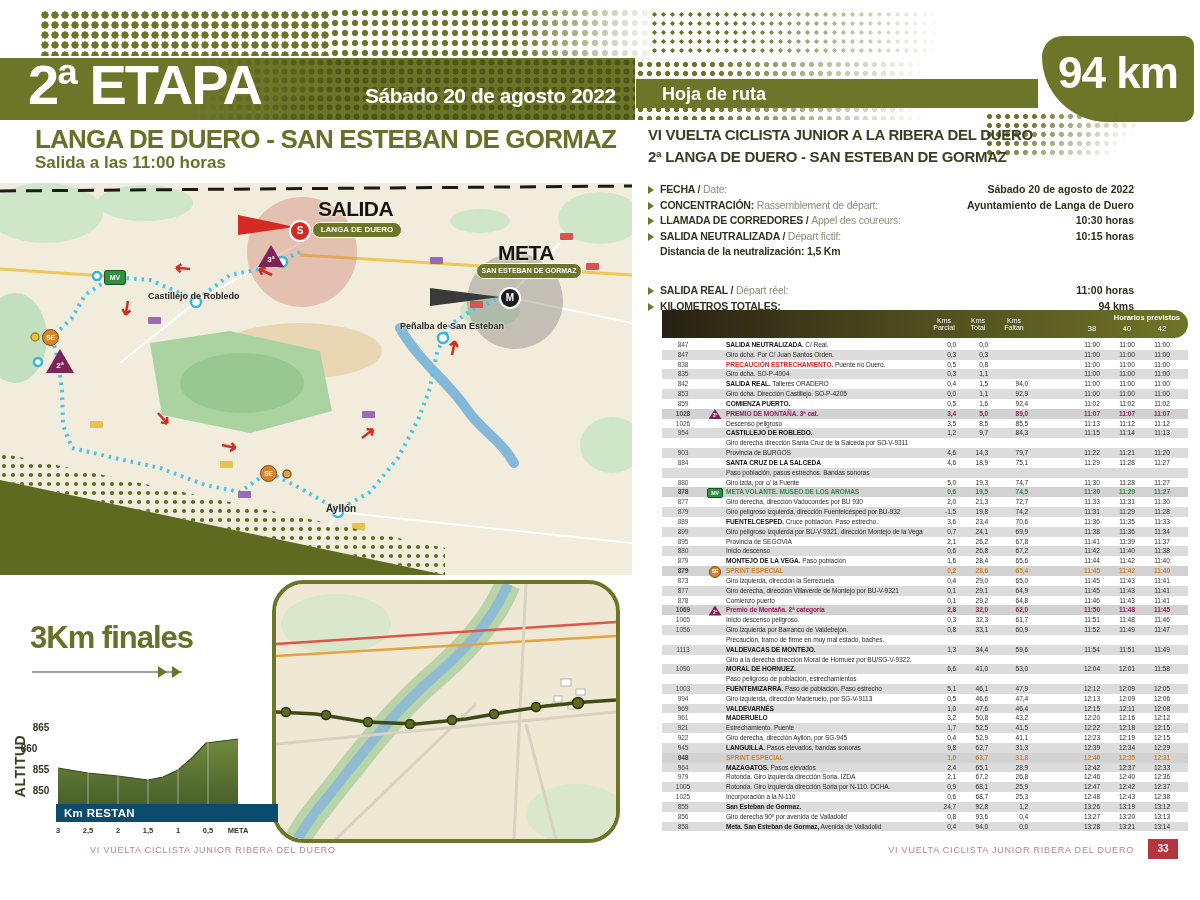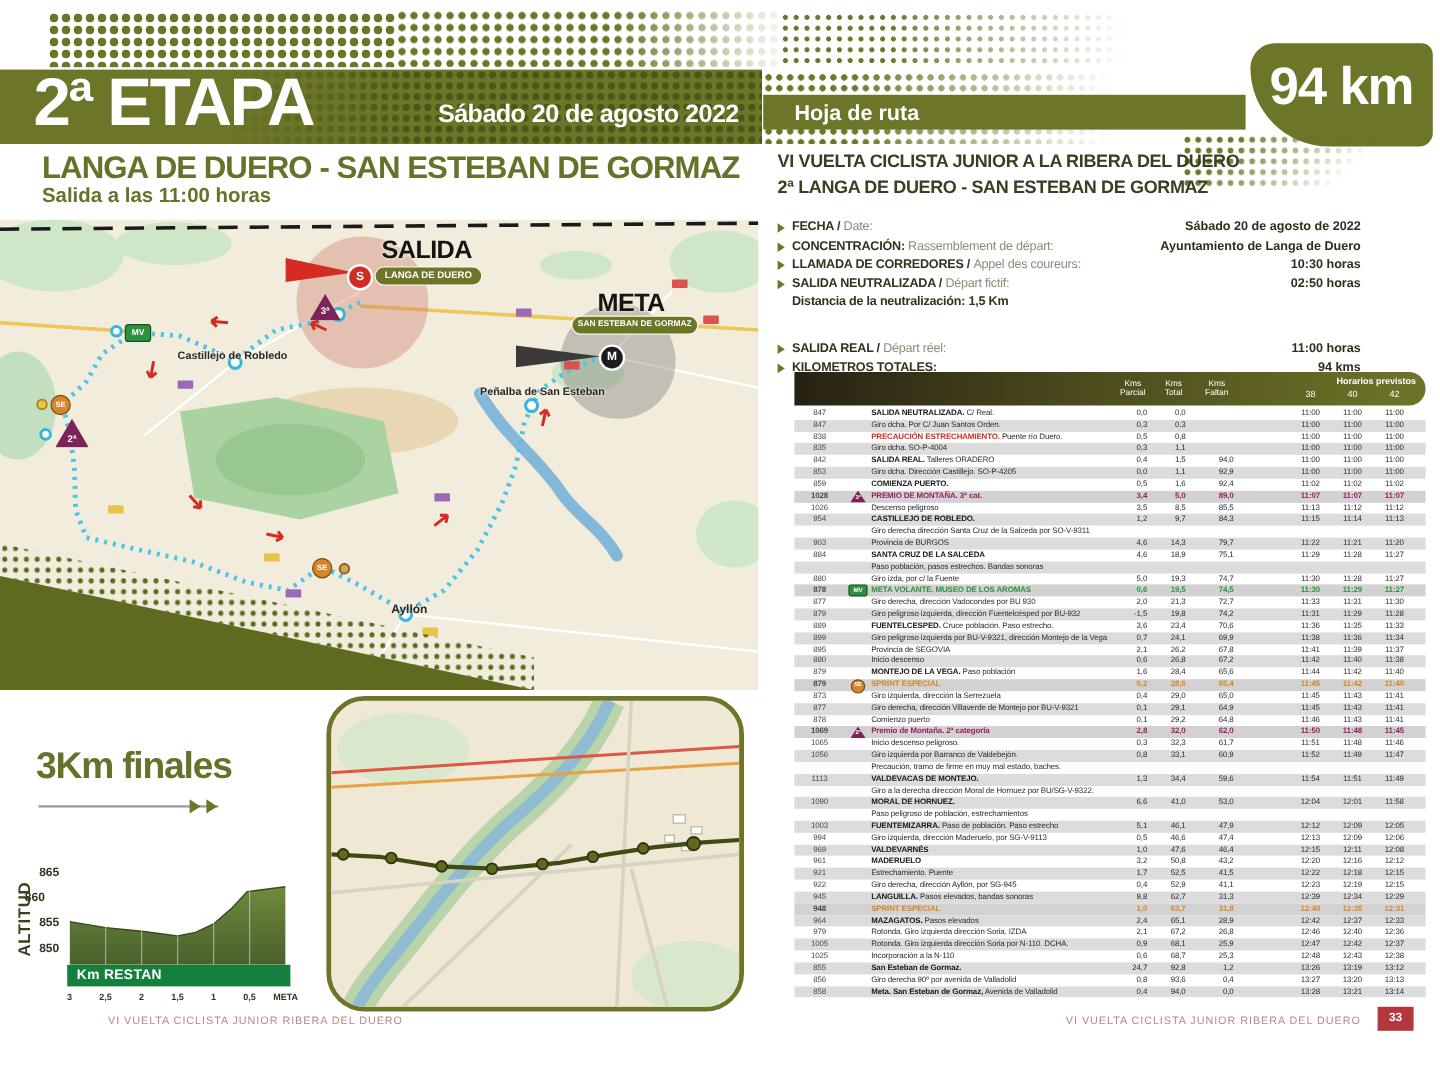--- a/index.html
+++ b/index.html
@@ -55,21 +55,21 @@
   .bigl{position:absolute;color:#141414;font-weight:800;letter-spacing:-0.5px;
         text-shadow:0 0 3px #f4eede,0 0 3px #f4eede;}
   .town{position:absolute;color:#262626;font-weight:700;font-size:9px;
         text-shadow:0 0 2px #f4eede,0 0 2px #f4eede;white-space:nowrap;}
   .mtri{position:absolute;background:#7c2458;clip-path:polygon(50% 0,100% 100%,0 100%);
         color:#fff;font-weight:700;text-align:center;}
   .mapbadge{position:absolute;}
   
   .ytick{position:absolute;width:22px;text-align:center;font-size:10px;font-weight:700;color:#33331f;}
   .xtick{position:absolute;width:26px;text-align:center;font-size:7.5px;font-weight:700;color:#33331f;}
-  .kmbar{position:absolute;left:56px;top:804px;width:186px;height:18px;background:#15803d;
+  .kmbar{position:absolute;left:56px;top:804px;width:222px;height:18px;background:#0c4a6e;
          color:#fff;font-weight:700;font-size:11.5px;line-height:18px;padding-left:8px;box-sizing:border-box;letter-spacing:0.3px;}
   
   .foot{position:absolute;font-size:9px;color:#b3868c;letter-spacing:0.8px;font-weight:400;}
   .pagebox{position:absolute;width:30px;height:20px;background:#b5373d;color:#fff;
            font-size:10px;font-weight:700;text-align:center;line-height:20px;}
   .chev{width:0;height:0;border-left:9px solid #6c7528;border-top:6px solid transparent;
         border-bottom:6px solid transparent;display:inline-block;}
 </style>
 </head>
 <body>
@@ -108,21 +108,21 @@
         <span class="iv">Ayuntamiento de Langa de Duero</span>
       </div>
       <div class="info-row">
         <span class="tri"></span>
         <span class="il">LLAMADA DE CORREDORES / <span class="il2">Appel des coureurs:</span></span>
         <span class="iv">10:30 horas</span>
       </div>
       <div class="info-row">
         <span class="tri"></span>
         <span class="il">SALIDA NEUTRALIZADA / <span class="il2">Départ fictif:</span></span>
-        <span class="iv">02:50 horas</span>
+        <span class="iv">10:15 horas</span>
       </div>
       <div class="info-row">
         <span class="tri hide"></span>
         <span class="il">Distancia de la neutralización: 1,5 Km</span>
         <span class="iv"></span>
       </div>
       <div class="info-row" style="margin-top: 23px;">
         <span class="tri"></span>
         <span class="il">SALIDA REAL / <span class="il2">Départ réel:</span></span>
         <span class="iv">11:00 horas</span>

